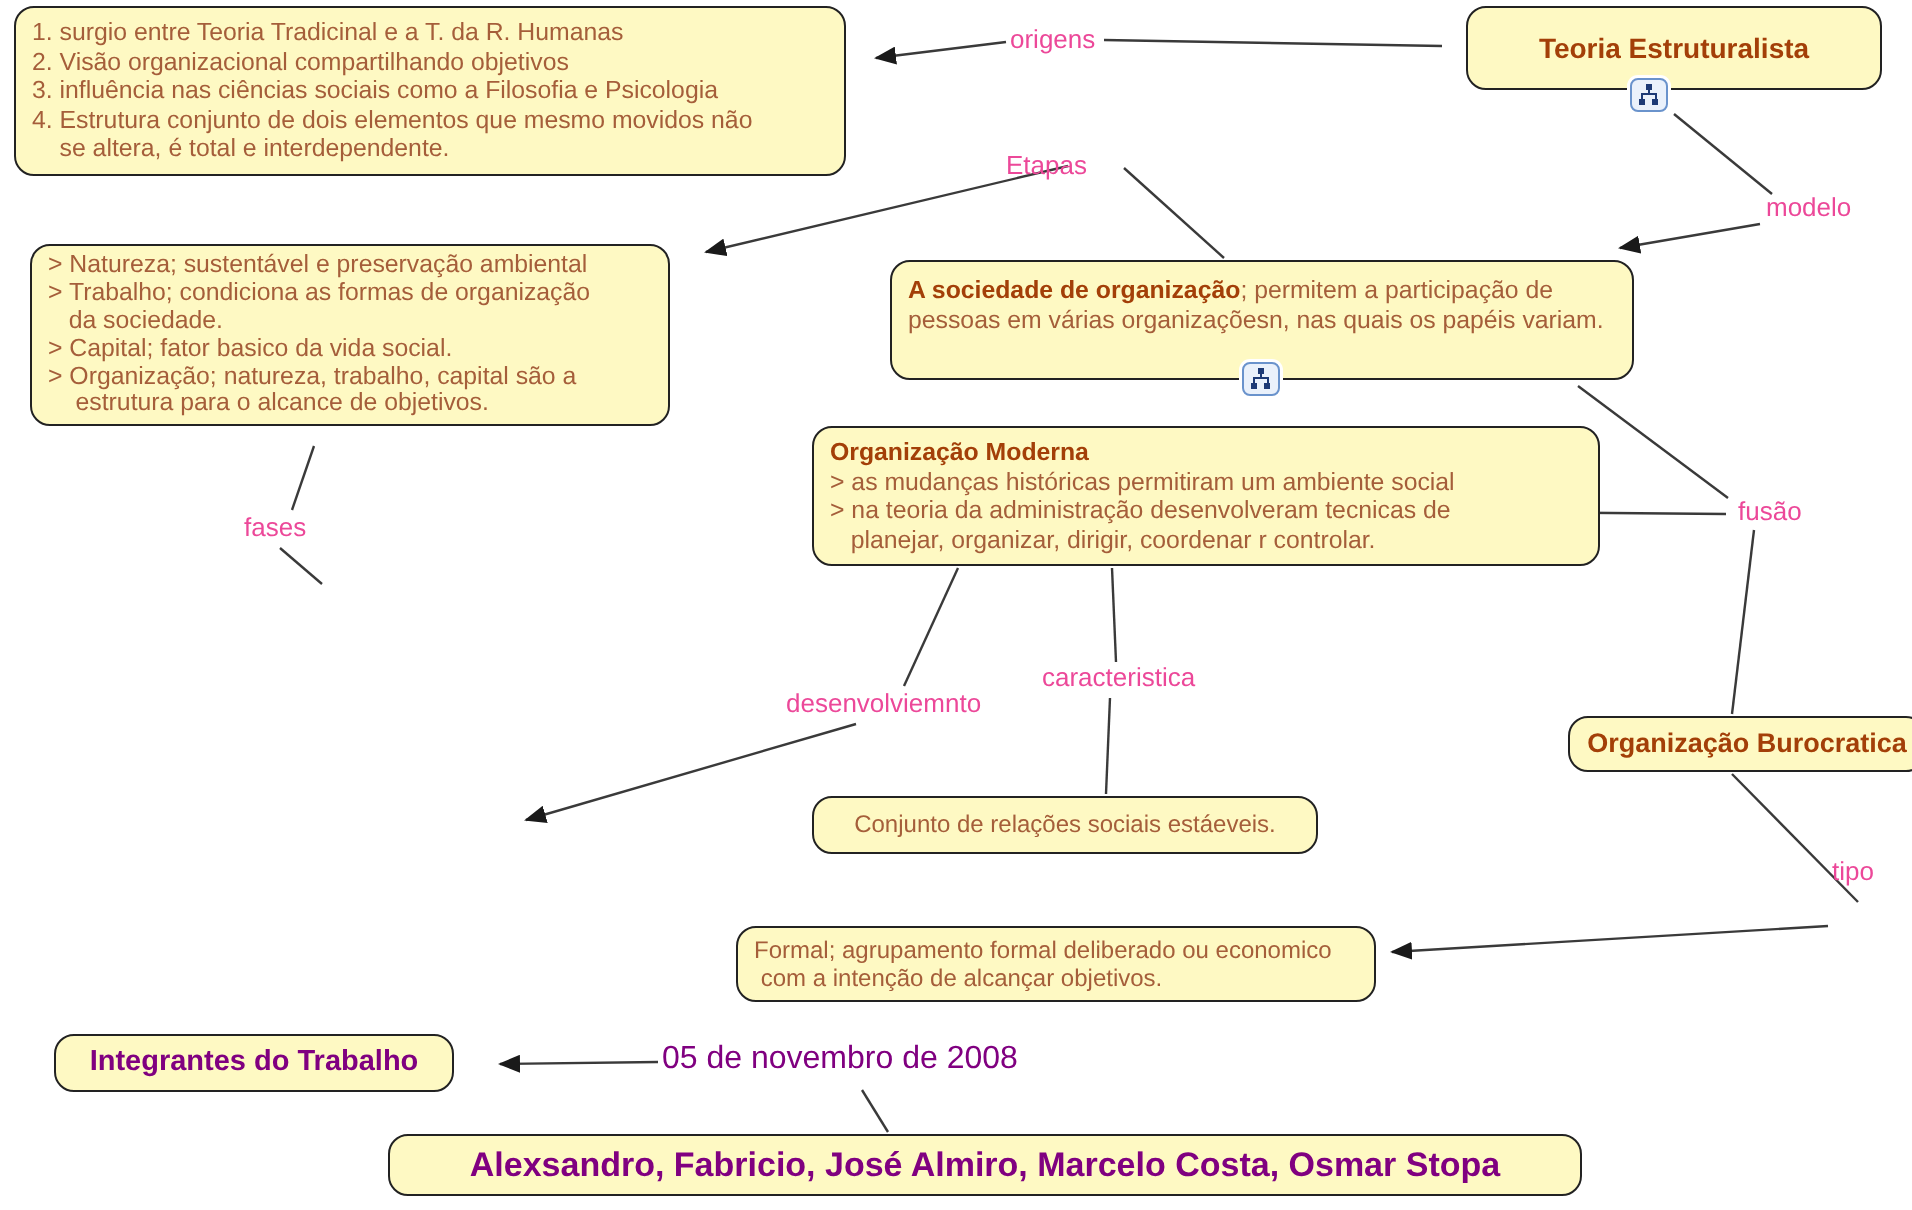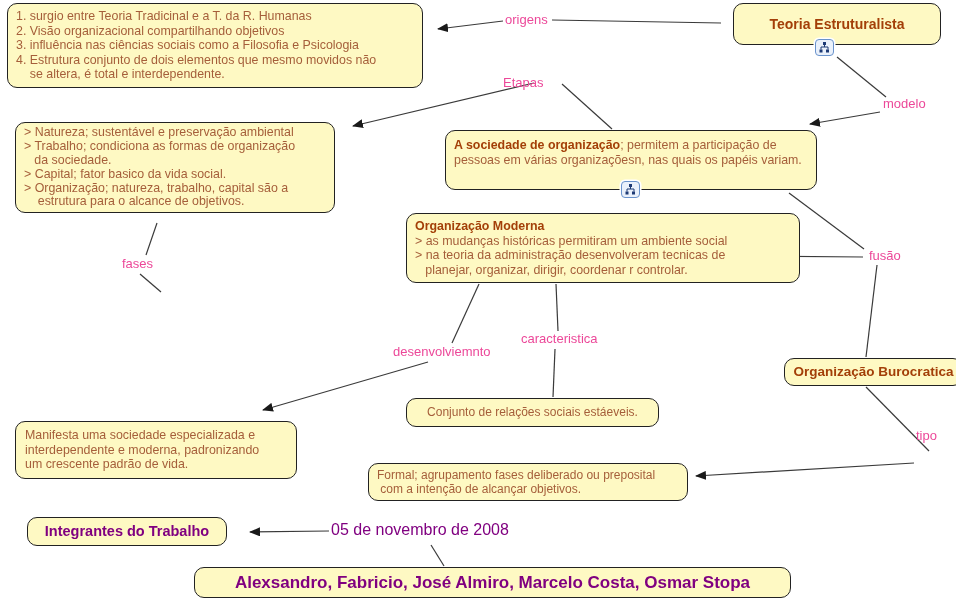--- a/index.html
+++ b/index.html
@@ -100,25 +100,22 @@
   <div class="node" id="n-moderna"><span class="t">Organização Moderna</span>
 <span>&gt; as mudanças históricas permitiram um ambiente social
 &gt; na teoria da administração desenvolveram tecnicas de
    planejar, organizar, dirigir, coordenar r controlar.</span></div>
 
 
   <div class="node center titlebox" id="n-burocratica">Organização Burocratica</div>
 
   <div class="node center" id="n-conjunto">Conjunto de relações sociais estáeveis.</div>
 
-  <div class="node" id="n-manifesta">Manifesta uma sociedade especializada e
-interdependente e moderna, padronizando
-um crescente padrão de vida.</div>
 
-  <div class="node" id="n-formal">Formal; agrupamento fases deliberado ou preposital
+  <div class="node" id="n-formal">Formal; agrupamento formal deliberado ou economico
  com a intenção de alcançar objetivos.</div>
 
   <div class="node center purplebox" id="n-integrantes">Integrantes do Trabalho</div>
 
   <div class="node center purplebox" id="n-names">Alexsandro, Fabricio, José Almiro, Marcelo Costa, Osmar Stopa</div>
 
   <span class="res-icon" id="icon-teoria">
     <svg width="11" height="11" viewBox="0 0 11 11">
       <rect x="4" y="0" width="3" height="3" fill="#1d3a75"></rect>
       <rect x="0.5" y="7.5" width="3" height="3" fill="#1d3a75"></rect>

